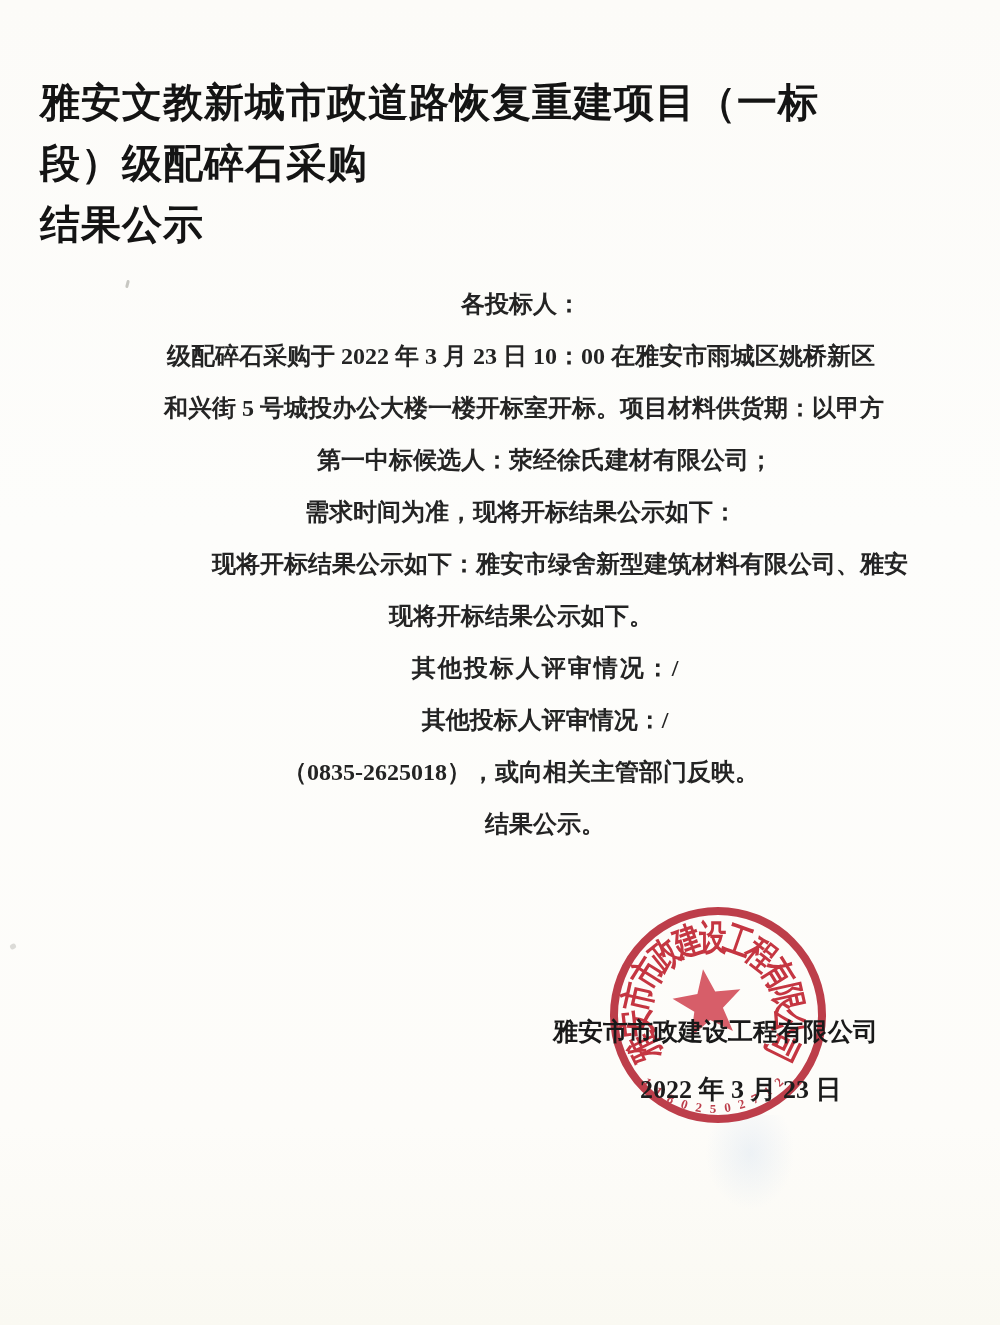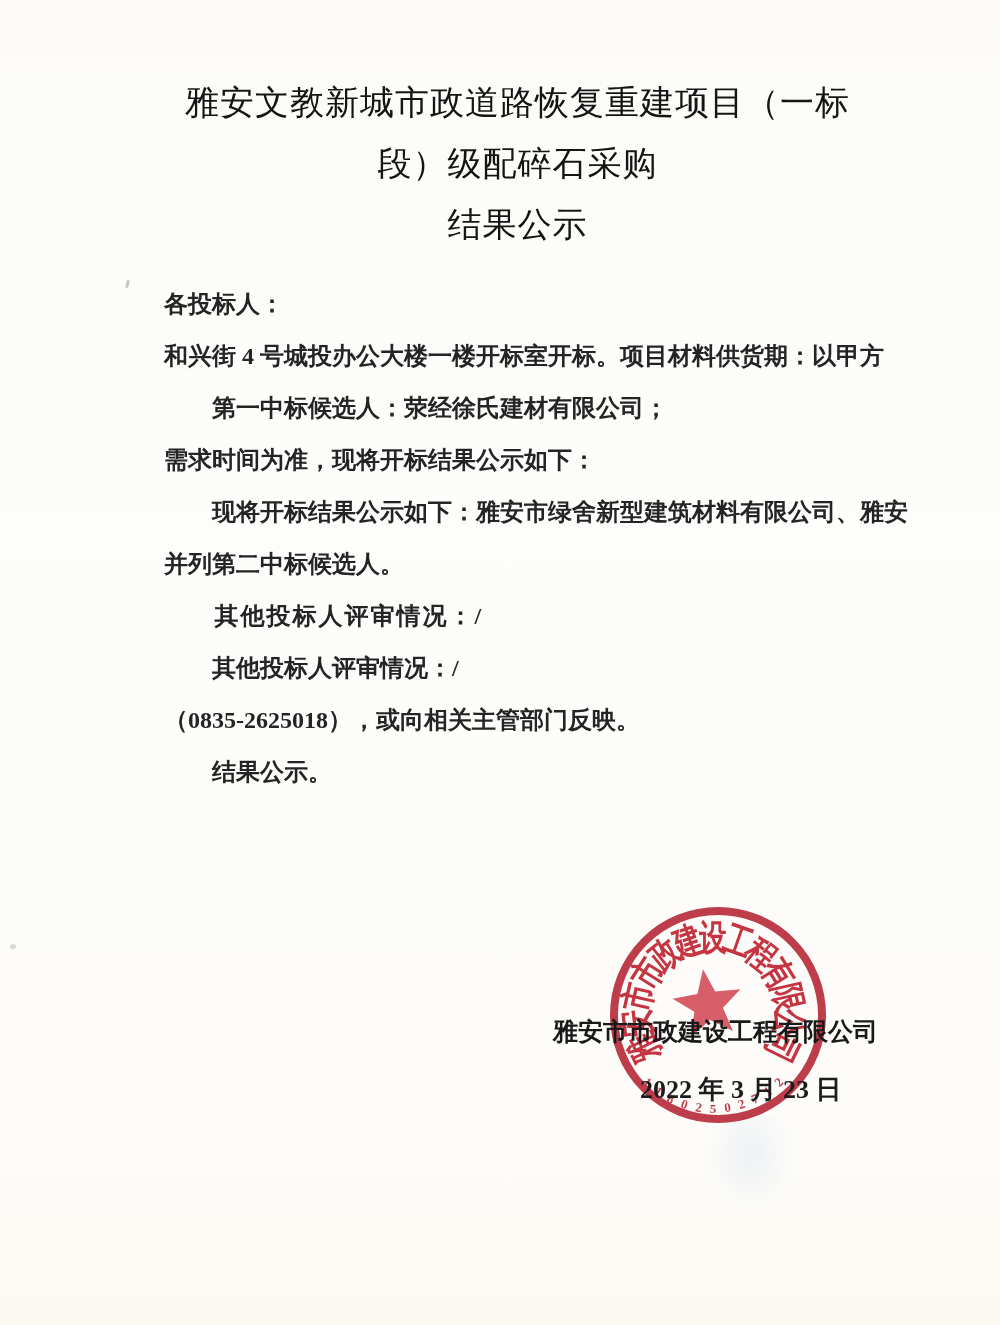--- a/index.html
+++ b/index.html
@@ -6,33 +6,33 @@
   .page {
     position:relative;
     width:1000px; height:1325px;
     background:linear-gradient(180deg,#fcfbf8 0%,#fdfdfb 40%,#fdfcf9 85%,#faf9f2 100%);
     overflow:hidden;
     font-family:"Liberation Serif","DejaVu Serif",serif;
     color:#222;
   }
   .title {
     position:absolute; top:72px; left:40px; width:955px;
-    text-align:center;
     font-family:"Liberation Sans","DejaVu Sans",sans-serif;
-    font-weight:normal;
-    font-size:34px; line-height:61px;
+    font-weight:bold;
+    font-size:40px; line-height:61px;
     color:#141414;
     letter-spacing:1px;
   }
   .body-text {
     position:absolute; top:278px; left:164px; width:714px;
     font-size:24px; line-height:52px;
     font-weight:600;
     color:#242424;
     white-space:nowrap;
+    text-align:center;
   }
   .body-line { height:52px; }
   .ind2  { text-indent:2em; }
   .ind21 { text-indent:2.1em; }
   .spread    { letter-spacing:4px; word-spacing:7px; }
   .spread-sm { letter-spacing:2px; }
   .sig-company {
     position:absolute; left:553px; top:1015px;
     font-size:25px; font-weight:bold; color:#191919;
     z-index:3; white-space:nowrap;
@@ -76,25 +76,26 @@
 <div class="page">
 
   <div class="title">
     <div>雅安文教新城市政道路恢复重建项目（一标</div>
     <div>段）级配碎石采购</div>
     <div>结果公示</div>
   </div>
 
   <div class="body-text">
       <div class="body-line">各投标人：</div>
-      <div class="body-line">和兴街 4 号城投办公大楼一楼开标室开标。项目材料供货期：以甲方</div>
+      <div class="body-line">级配碎石采购于 2022 年 3 月 23 日 10：00 在雅安市雨城区姚桥新区</div>
+      <div class="body-line">和兴街 5 号城投办公大楼一楼开标室开标。项目材料供货期：以甲方</div>
       <div class="body-line ind2">第一中标候选人：荥经徐氏建材有限公司；</div>
       <div class="body-line">需求时间为准，现将开标结果公示如下：</div>
       <div class="body-line ind2">现将开标结果公示如下：雅安市绿舍新型建筑材料有限公司、雅安</div>
-      <div class="body-line">并列第二中标候选人。</div>
+      <div class="body-line">现将开标结果公示如下。</div>
       <div class="body-line ind21 spread-sm">其他投标人评审情况：/</div>
       <div class="body-line ind2">其他投标人评审情况：/</div>
       <div class="body-line">（0835-2625018），或向相关主管部门反映。</div>
       <div class="body-line ind2">结果公示。</div>
     </div>
 
   <div class="sig-company">雅安市市政建设工程有限公司</div>
   <div class="sig-date">2022 年 3 月 23 日</div>
 
   <div class="seal">

